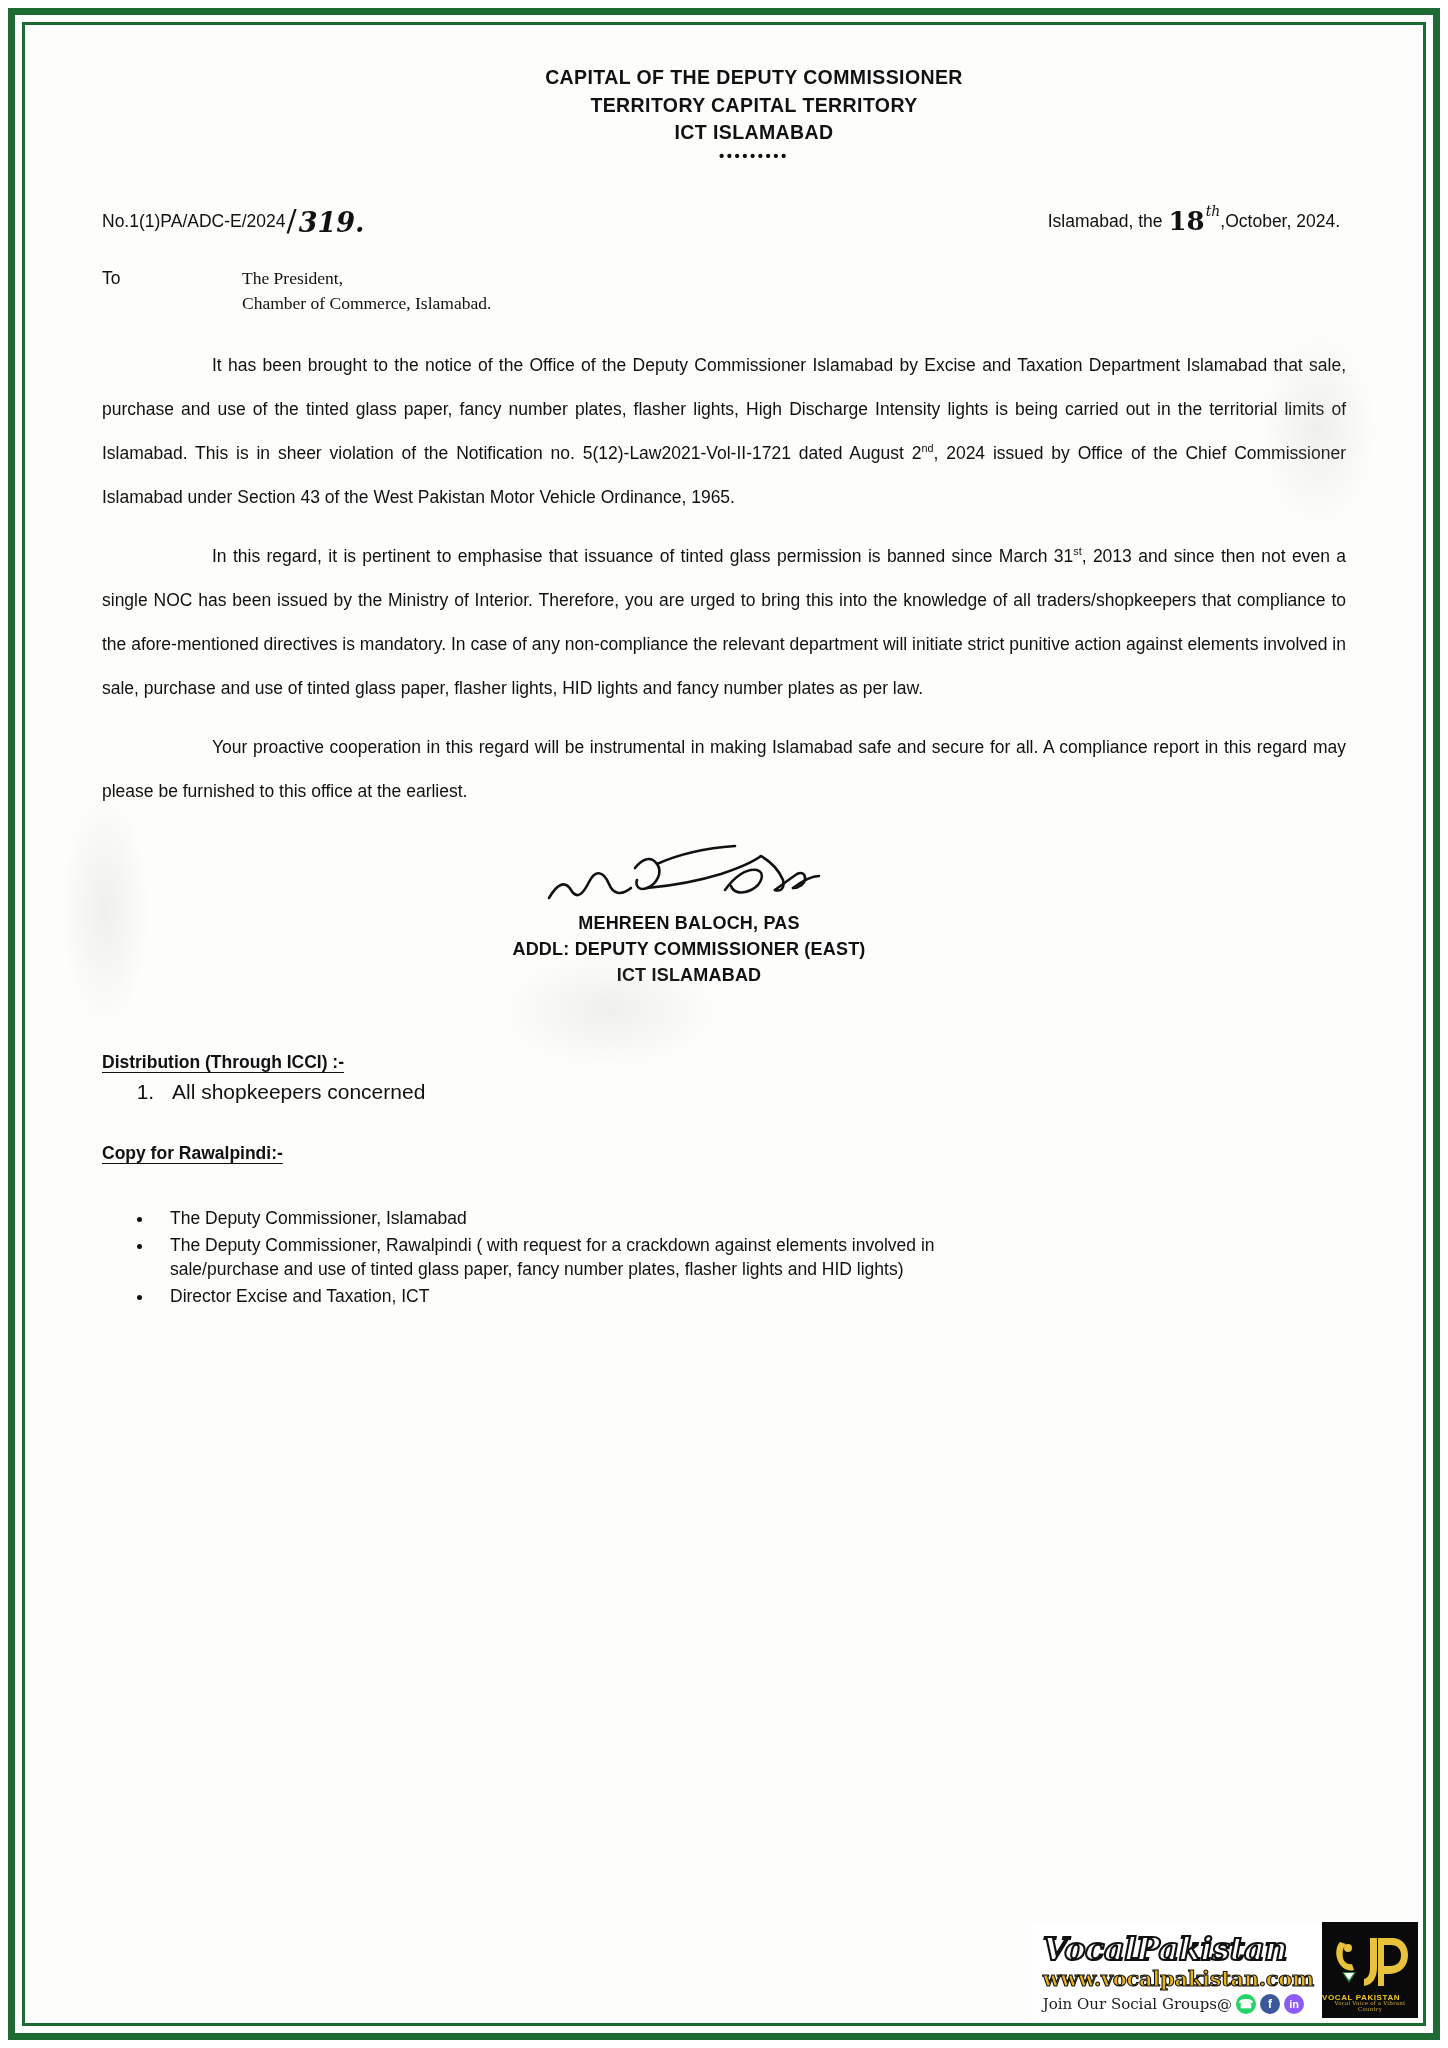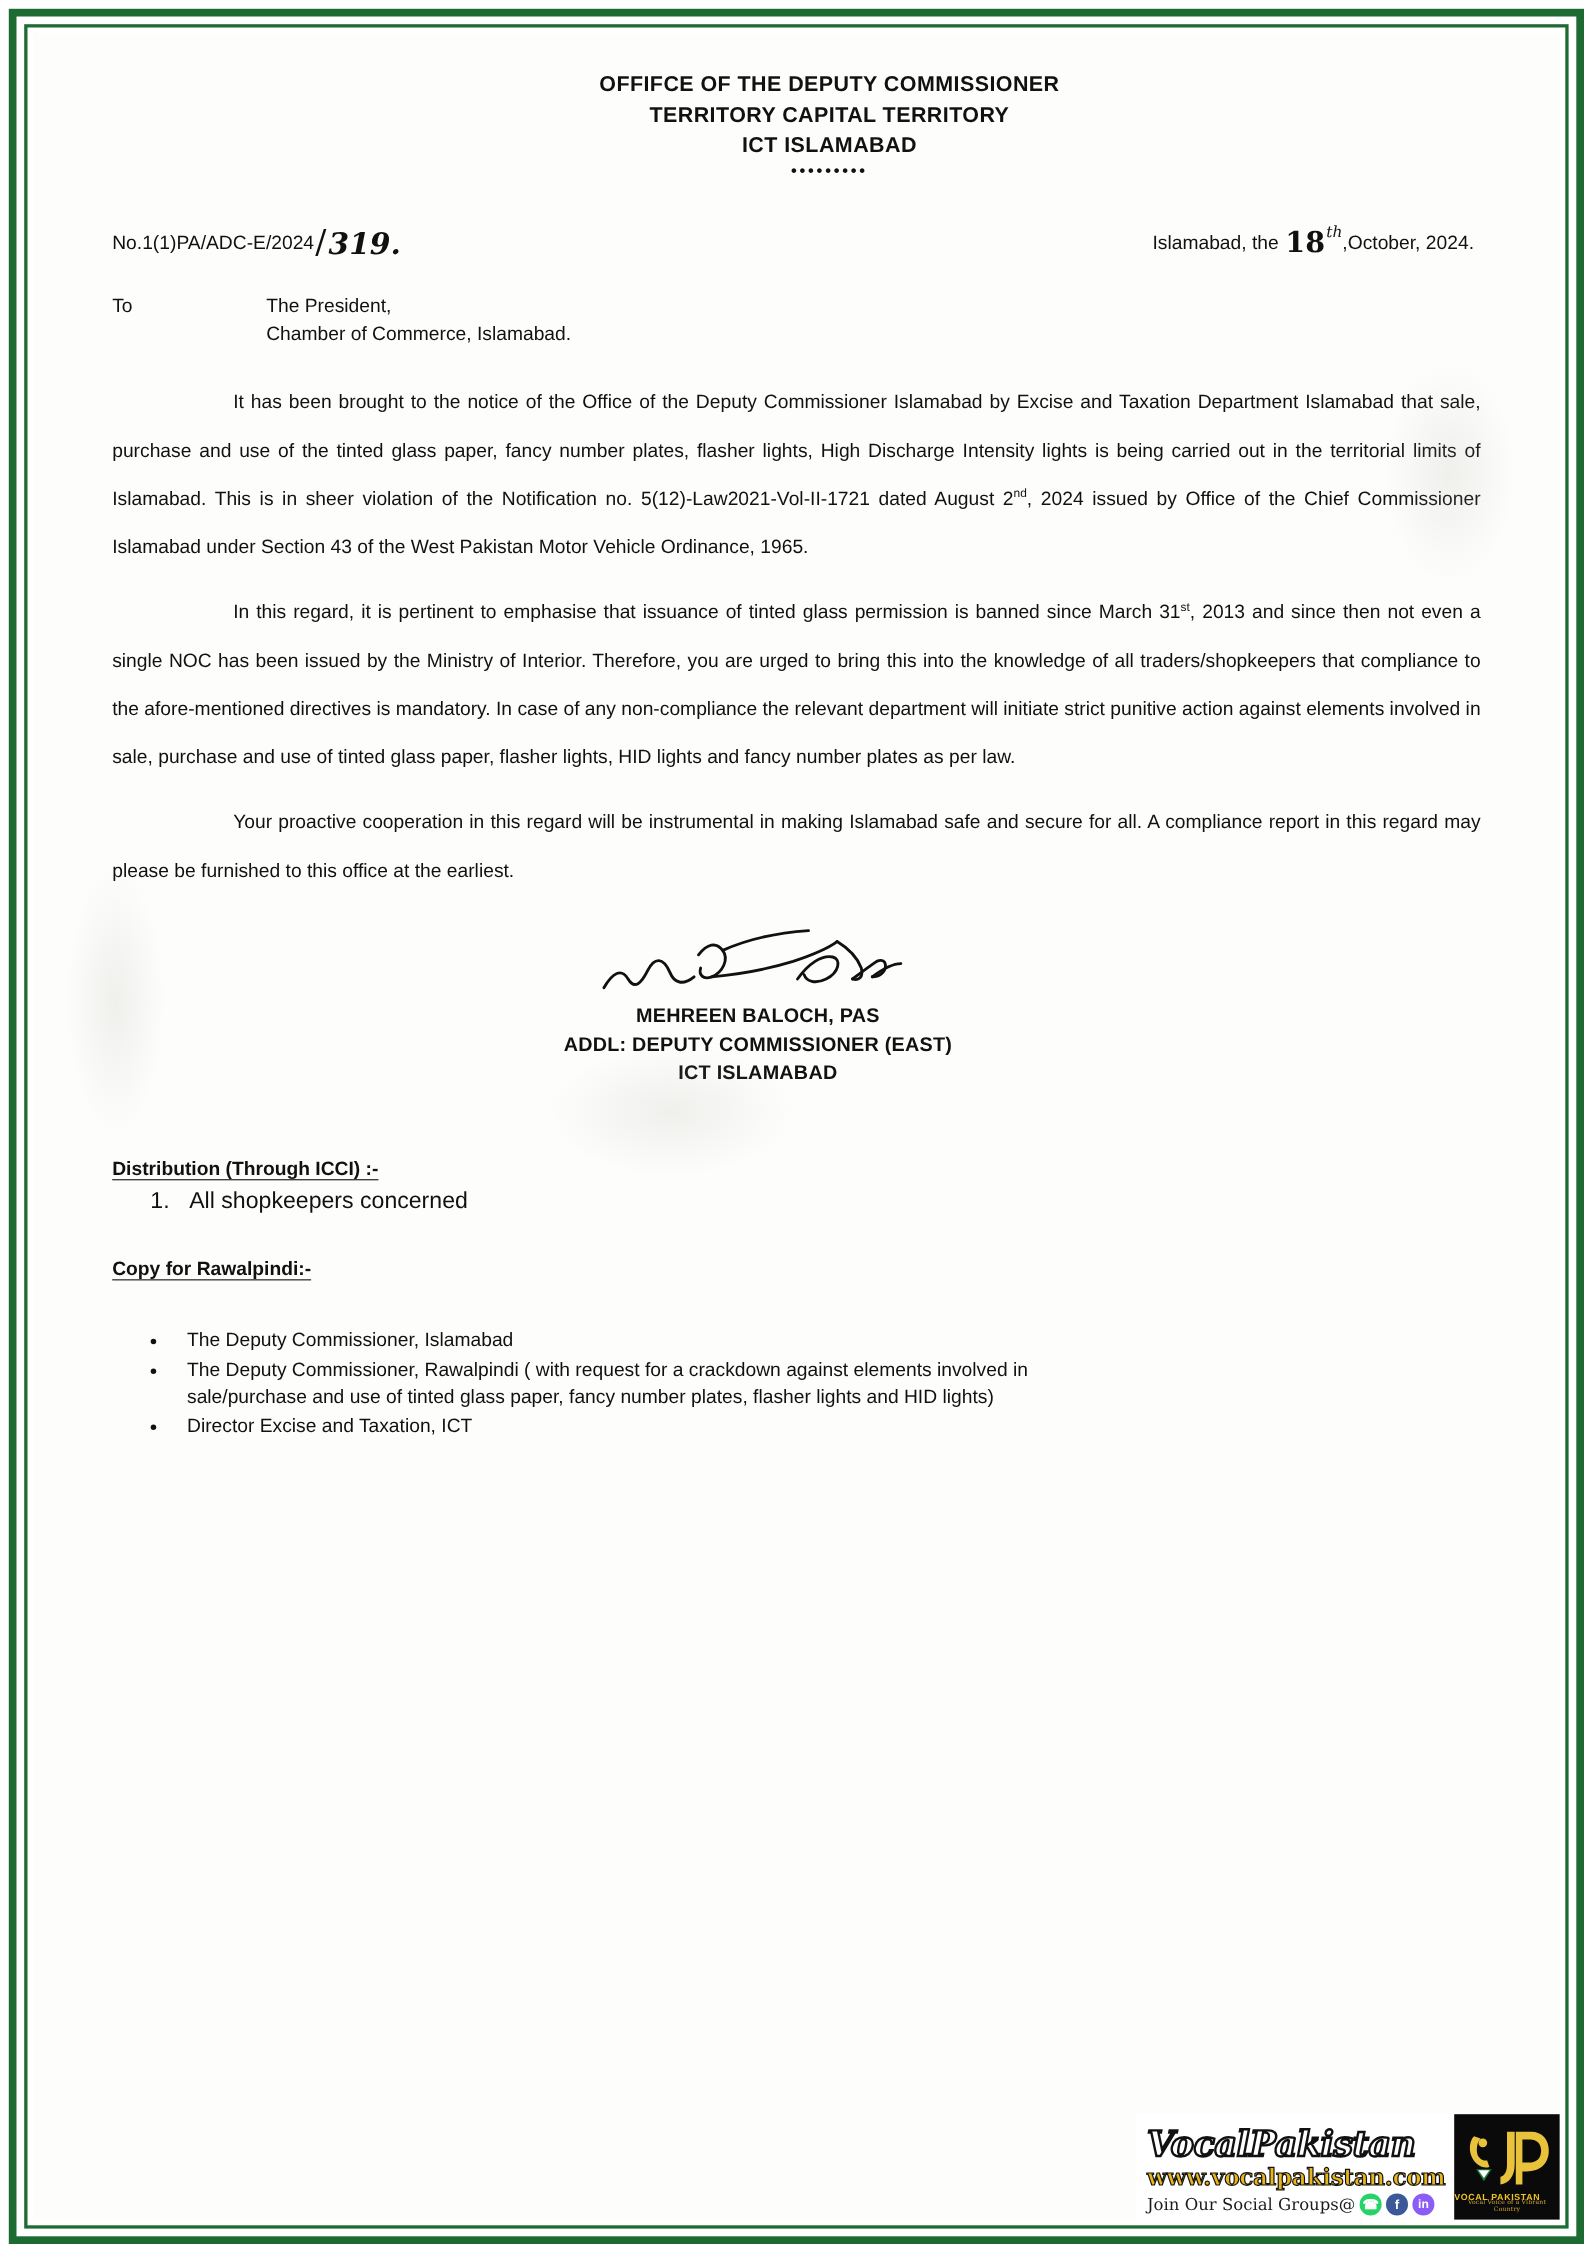--- a/index.html
+++ b/index.html
@@ -118,21 +118,21 @@
 
   
   .addr-row {
     display: flex;
     margin-top: 32px;
     padding-left: 10px;
     font-size: 17.5px;
     line-height: 1.45;
   }
   .addr-label { width: 140px; flex: none; }
-  .addr-body div { white-space: nowrap; }
+  .addr-body div { white-space: nowrap; font-family: Liberation Serif, serif; }
 
   
   .subject-row {
     display: flex;
     margin-top: 26px;
     padding-left: 10px;
     font-size: 17.5px;
   }
   .subject-label { width: 140px; flex: none; font-weight: normal; }
   .subject-body {
@@ -310,21 +310,21 @@
   <div class="border-inner"></div>
 
   <div class="sheet">
     <div class="sheet-inner">
 
       <div class="scan-smudge smudge-a"></div>
       <div class="scan-smudge smudge-b"></div>
       <div class="scan-smudge smudge-c"></div>
 
       <div class="letterhead">
-        <div>OFFIFCE OF THE DEPUTY COMMISSIONER</div>
+        <div>CAPITAL OF THE DEPUTY COMMISSIONER</div>
         <div>TERRITORY CAPITAL TERRITORY</div>
         <div>ICT ISLAMABAD</div>
         <div class="dots">•••••••••</div>
       </div>
 
       <div class="ref-row">
         <div class="ref-no">
           <span>No.1(1)PA/ADC-E/2024</span>
           <span class="hand-slash">/</span>
           <span class="hand">319.</span>

